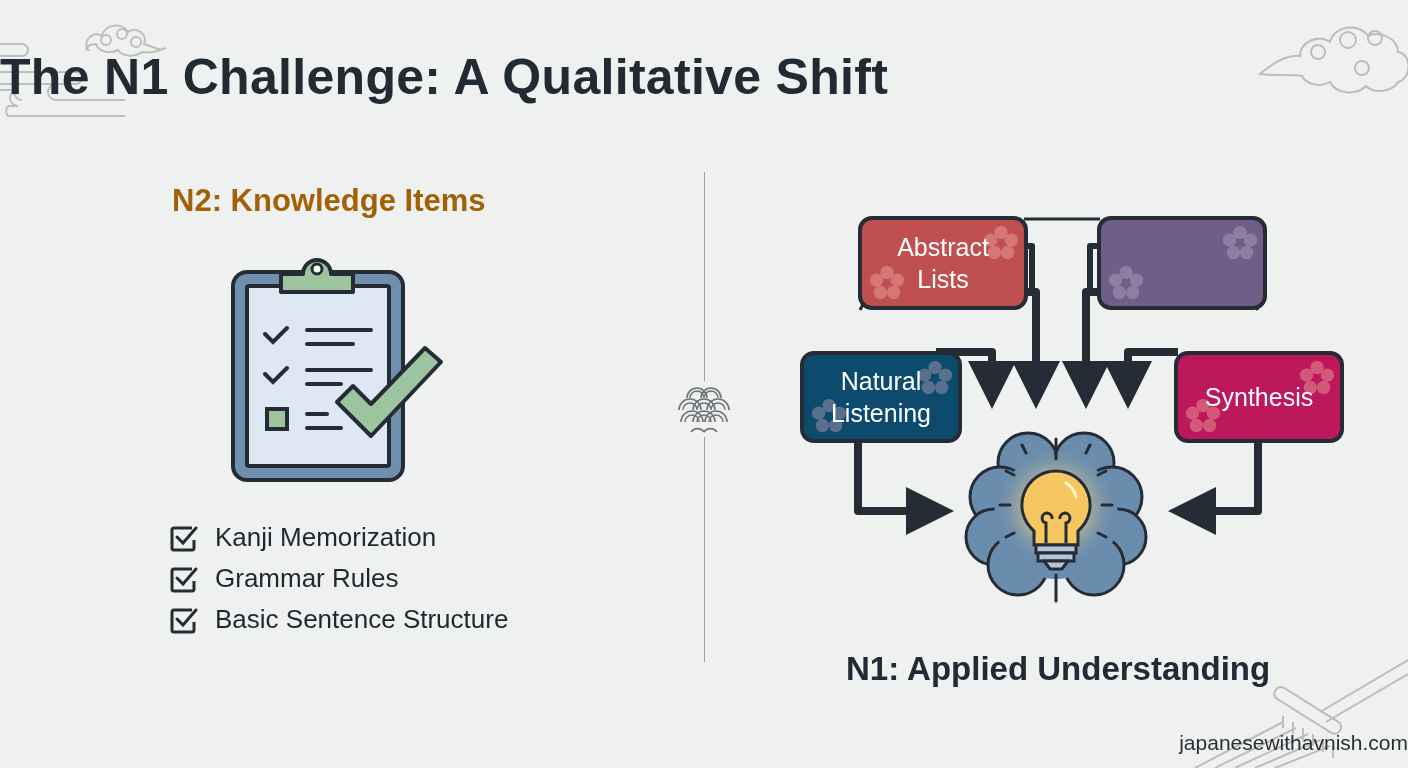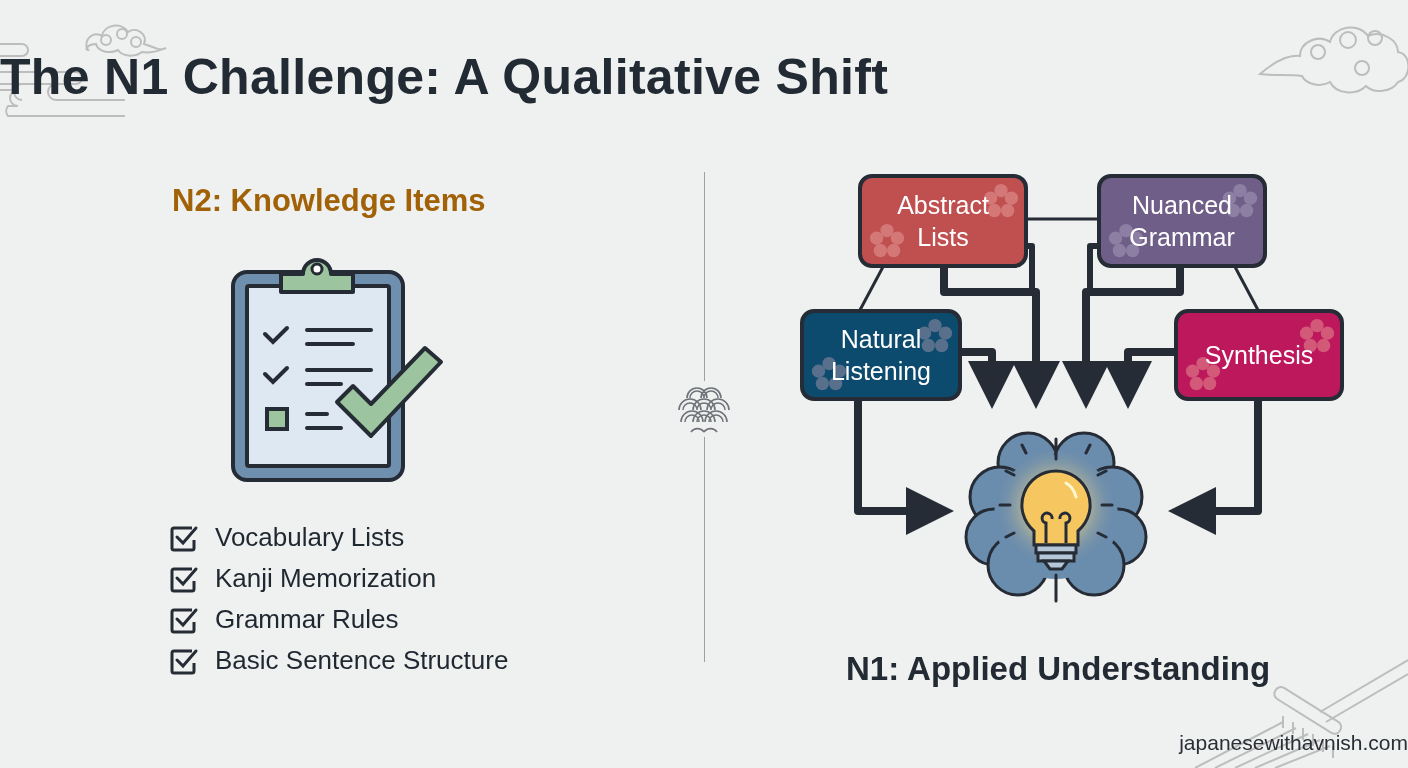--- a/index.html
+++ b/index.html
@@ -16,21 +16,21 @@
   }
   .left-heading { left:172px; top:183px; font-size:31px; font-weight:bold; color:#a16207; }
   .right-heading { left:846px; top:650px; font-size:33px; font-weight:bold; color:#222a33; }
   .divider { left:704px; top:172px; width:1px; height:490px; background:#9aa0a6; }
   .list { left:168px; top:517px; margin:0; padding:0; list-style:none; }
   .list li { display:flex; align-items:center; height:41px; font-size:26px; color:#1f2730; }
   .list li .cb { width:32px; height:32px; margin-right:15px; display:inline-block; }
   .box {
     position:absolute; border:4px solid #262c35; border-radius:14px;
     display:flex; align-items:center; justify-content:center; text-align:center;
-    color:#fff; font-size:25px; line-height:32px; box-sizing:border-box; overflow:hidden;
+    color:#fff; font-size:25px; line-height:32px; box-sizing:border-box; overflow:hidden;margin-top:42px;
   }
   .box span { position:relative; z-index:2; }
   .box .flower { position:absolute; z-index:1; width:38px; height:38px; opacity:0.35; }
   .footer { left:0; width:1408px; top:731px; text-align:right; font-size:21px; color:#2a2f36; }
   svg.layer { position:absolute; left:0; top:0; }
 </style>
 </head>
 <body>
 
 <svg class="layer" width="1408" height="768">
@@ -77,27 +77,20 @@
   <path d="M40,94 l8,8 l14,-14" fill="none" stroke="#262c35" stroke-width="4" stroke-linecap="round"></path>
   <path d="M82,90 h64 M82,104 h46" stroke="#262c35" stroke-width="4" stroke-linecap="round"></path>
   <path d="M40,134 l8,8 l14,-14" fill="none" stroke="#262c35" stroke-width="4" stroke-linecap="round"></path>
   <path d="M82,130 h64 M82,144 h34" stroke="#262c35" stroke-width="4" stroke-linecap="round"></path>
   <rect x="42" y="169" width="20" height="20" fill="#9cc49f" stroke="#262c35" stroke-width="4"></rect>
   <path d="M82,174 h20 M82,188 h34" stroke="#262c35" stroke-width="4" stroke-linecap="round"></path>
   <path d="M112,162 l34,34 l70,-74 l-16,-14 l-54,56 l-18,-18 z" fill="#9cc49f" stroke="#262c35" stroke-width="4" stroke-linejoin="round"></path>
 </svg>
 
 <ul class="abs list">
-  <li>
-    <svg class="cb" viewBox="0 0 32 32">
-        <path d="M24,6 H6 a2,2 0 0 0 -2,2 V26 a2,2 0 0 0 2,2 H24 a2,2 0 0 0 2,-2 V18" fill="none" stroke="#262c35" stroke-width="3"></path>
-        <path d="M9,15 l6,6 l13,-15" fill="none" stroke="#262c35" stroke-width="3" stroke-linecap="round"></path>
-      </svg>
-    <span>Vocabulary Lists</span>
-  </li>
   <li>
     <svg class="cb" viewBox="0 0 32 32">
         <path d="M24,6 H6 a2,2 0 0 0 -2,2 V26 a2,2 0 0 0 2,2 H24 a2,2 0 0 0 2,-2 V18" fill="none" stroke="#262c35" stroke-width="3"></path>
         <path d="M9,15 l6,6 l13,-15" fill="none" stroke="#262c35" stroke-width="3" stroke-linecap="round"></path>
       </svg>
     <span>Kanji Memorization</span>
   </li>
   <li>
     <svg class="cb" viewBox="0 0 32 32">
         <path d="M24,6 H6 a2,2 0 0 0 -2,2 V26 a2,2 0 0 0 2,2 H24 a2,2 0 0 0 2,-2 V18" fill="none" stroke="#262c35" stroke-width="3"></path>
@@ -185,21 +178,20 @@
     </svg>
   <svg class="flower" style="left:6px;bottom:4px" viewBox="0 0 40 40">
       <g fill="#c7bedb">
         <circle cx="20" cy="9" r="7"></circle>
         <circle cx="31" cy="17" r="7"></circle>
         <circle cx="27" cy="30" r="7"></circle>
         <circle cx="13" cy="30" r="7"></circle>
         <circle cx="9" cy="17" r="7"></circle>
       </g>
     </svg>
-  <span><span>Nuanced</span><br><span>Grammar</span></span>
 </div>
 
 <div class="box" style="left:800px;top:309px;width:162px;height:92px;background:#0c4a6e">
   <svg class="flower" style="right:4px;top:4px" viewBox="0 0 40 40">
       <g fill="#eab7c5">
         <circle cx="20" cy="9" r="7"></circle>
         <circle cx="31" cy="17" r="7"></circle>
         <circle cx="27" cy="30" r="7"></circle>
         <circle cx="13" cy="30" r="7"></circle>
         <circle cx="9" cy="17" r="7"></circle>

